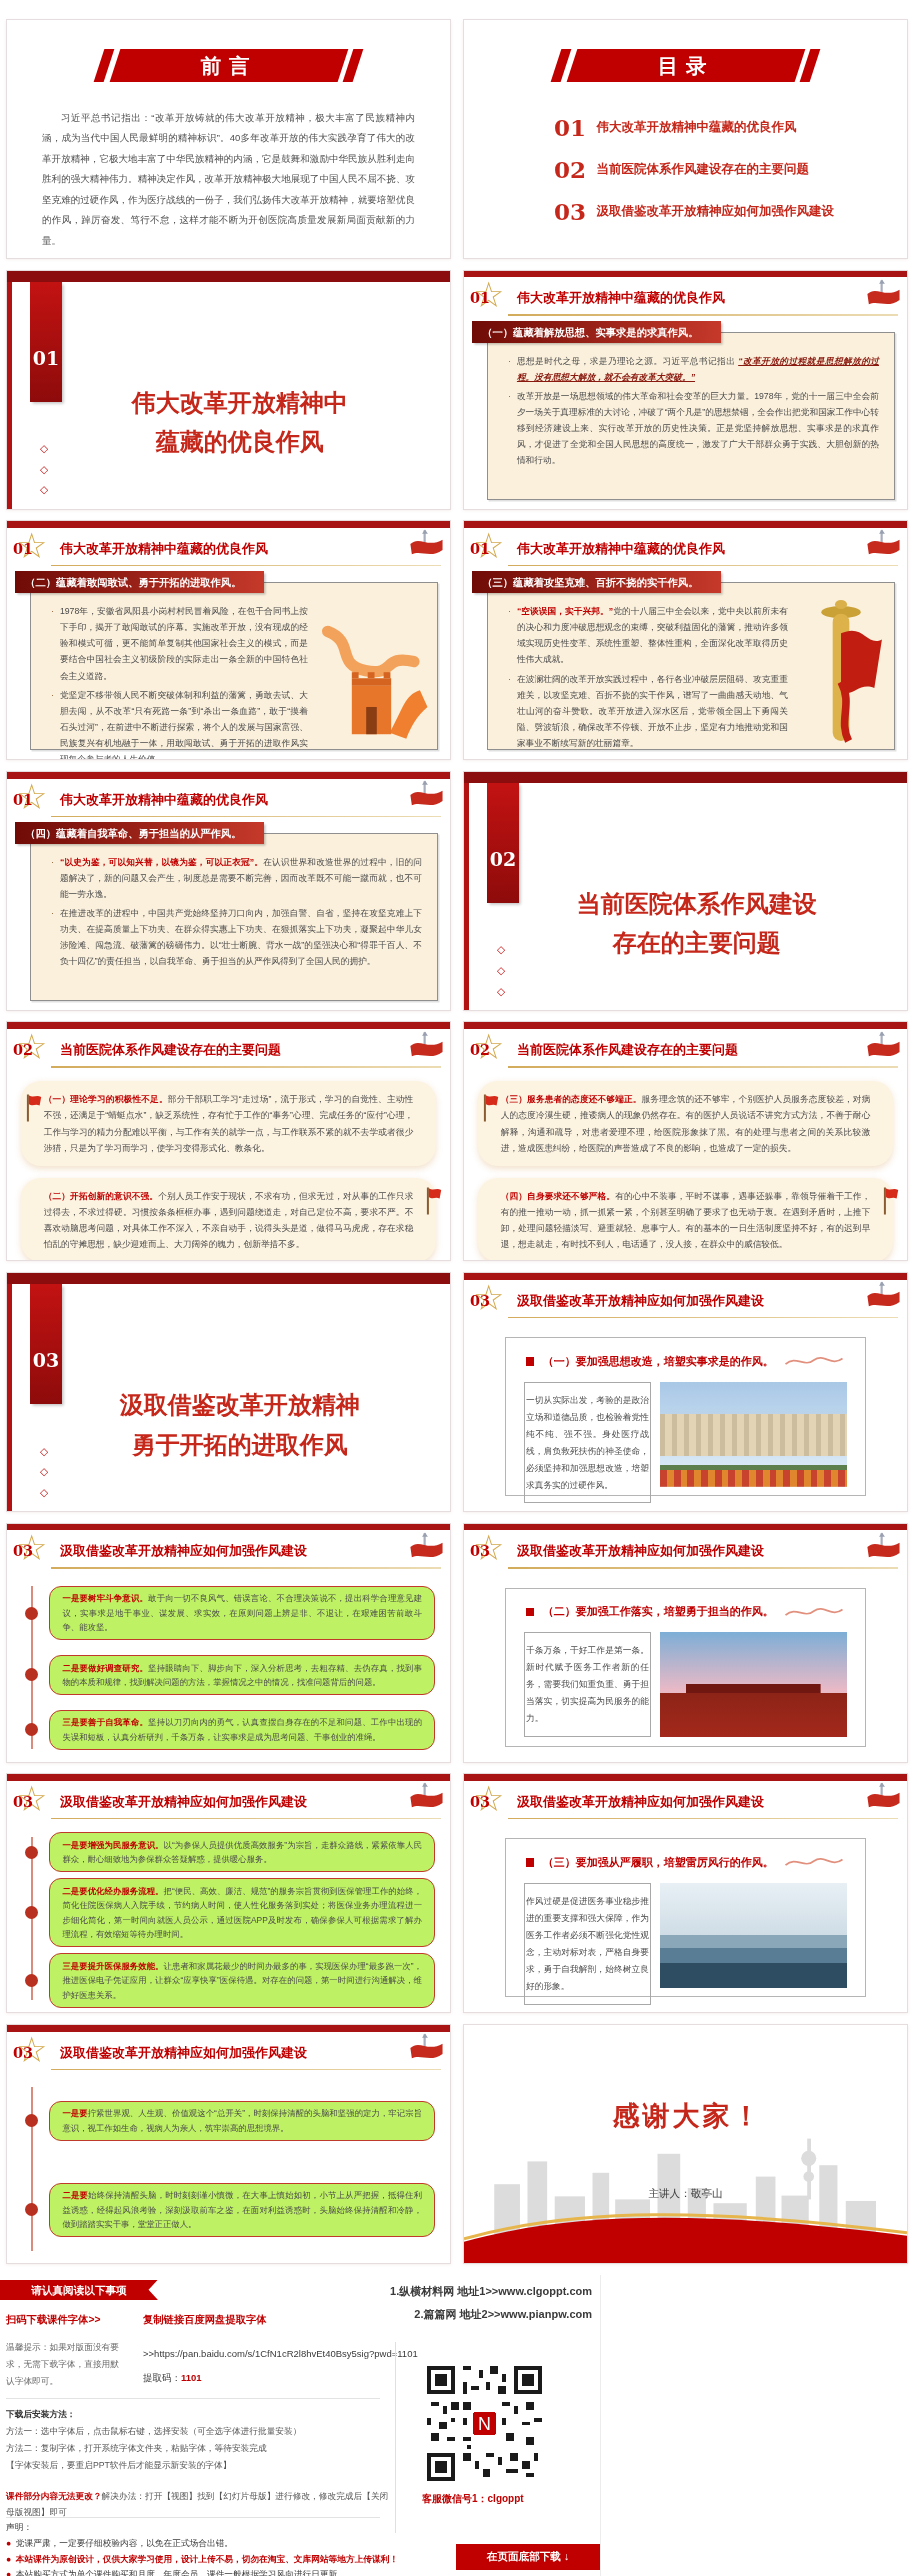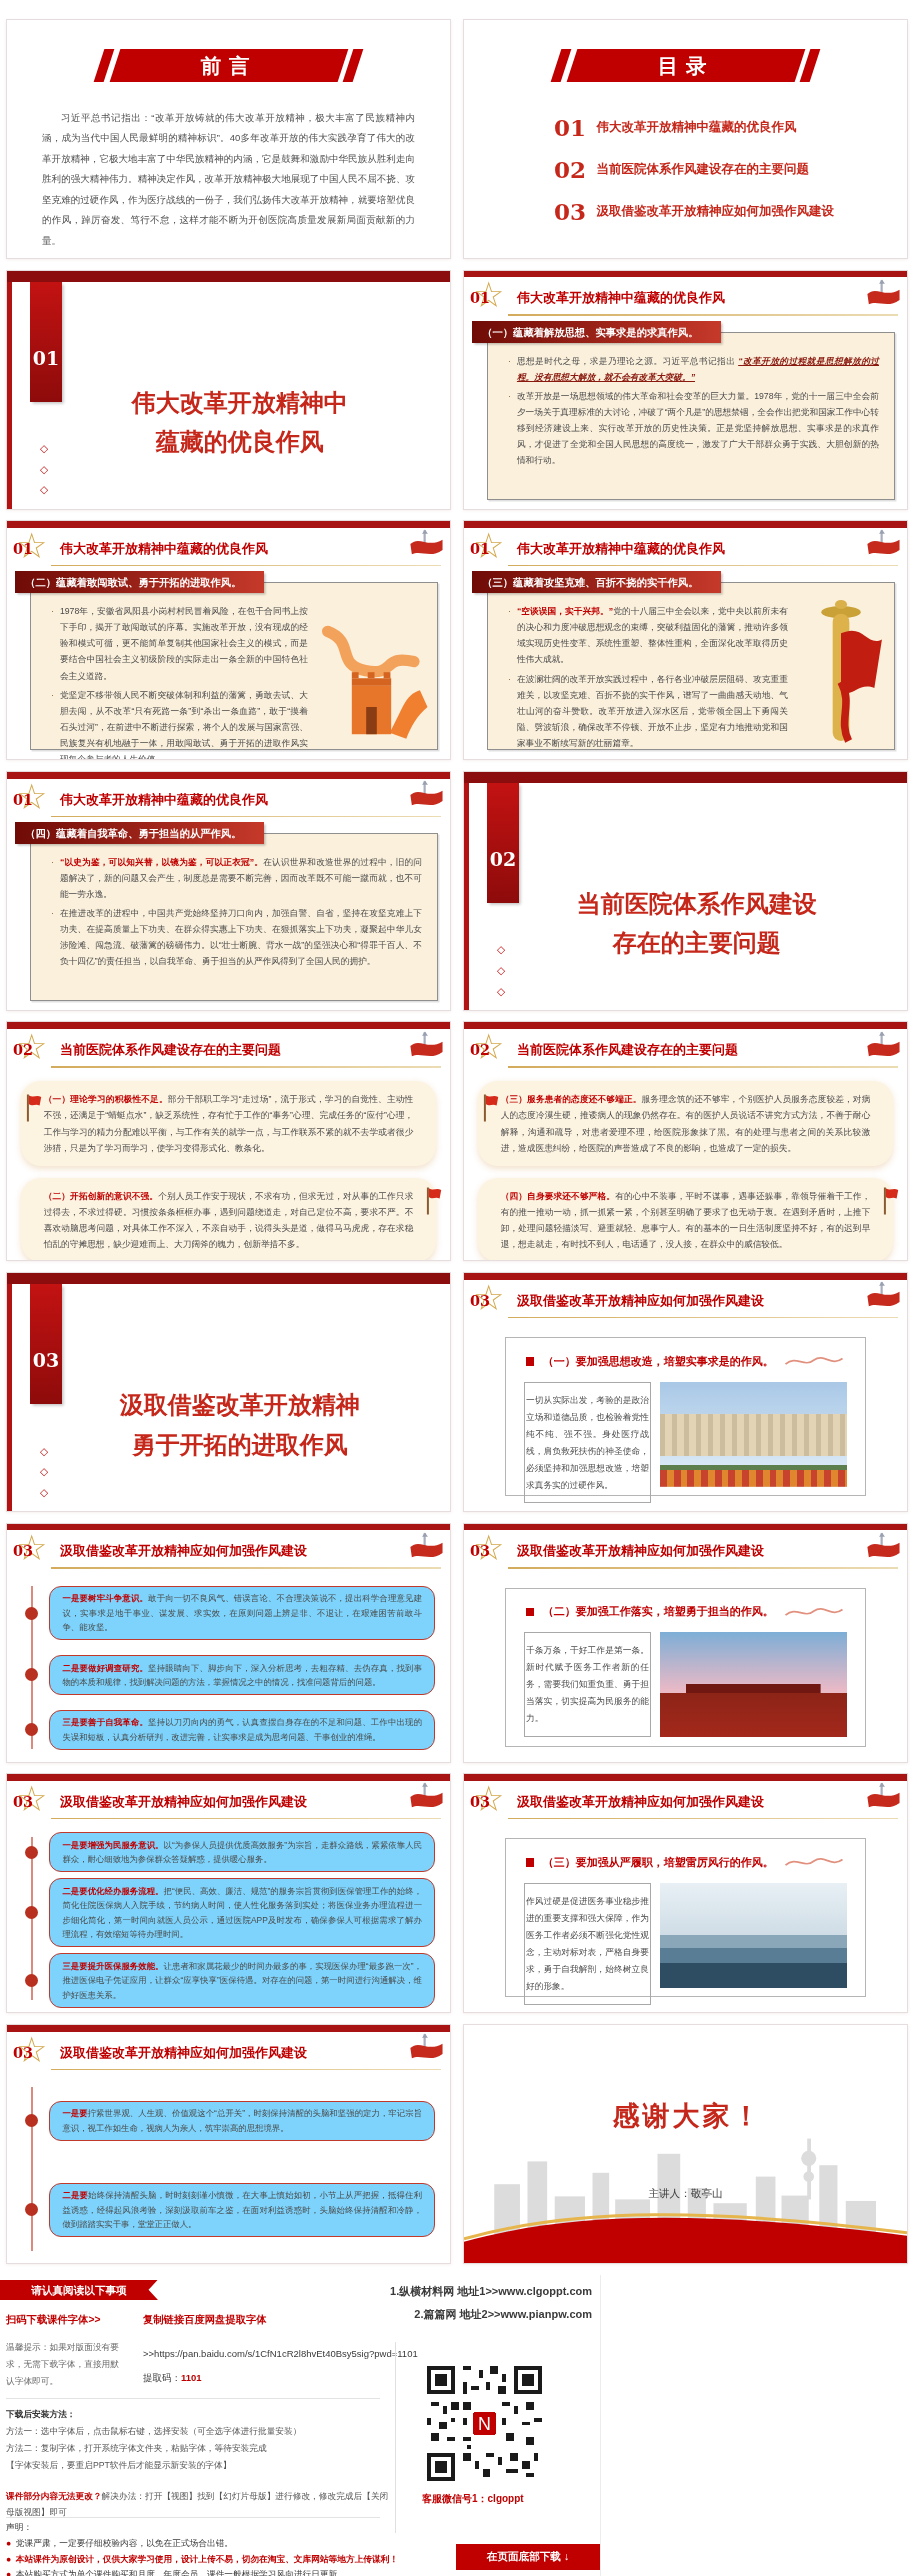--- a/index.html
+++ b/index.html
@@ -72,21 +72,21 @@
   .ph-mtn{background:
     linear-gradient(#2e4d63,#2e4d63) 0 100%/100% 24% no-repeat,
     linear-gradient(#587d95,#587d95) 0 80%/100% 22% no-repeat,
     linear-gradient(#8aa7ba,#8aa7ba) 0 60%/100% 18% no-repeat,
     linear-gradient(180deg,#e8f0f5,#b6c9d6);}
   
   .tl{position:absolute;left:18px;right:15px;top:58px;bottom:7.6px;display:flex;flex-direction:column;justify-content:space-around;gap:6px;}
   .tl::before{content:"";position:absolute;left:6px;top:4.6px;bottom:4.6px;width:1.5px;background:#d98b7d;}
   .tl-row{display:flex;align-items:center;gap:11.4px;position:relative;}
   .tl-dot{width:13px;height:13px;border-radius:50%;background:#b8301f;flex:none;position:relative;z-index:2;}
-  .tl-box{flex:1;border:1.1px solid #c0392b;border-radius:12px;background:#7dd3fc;padding:4.6px 12px;font-size:8.4px;color:#4a4a4a;line-height:1.72;text-align:justify;}
+  .tl-box{flex:1;border:1.1px solid #c0392b;border-radius:12px;background:#bef264;padding:4.6px 12px;font-size:8.4px;color:#4a4a4a;line-height:1.72;text-align:justify;}
   .tl-lead{color:#c00000;font-weight:bold;}
   
   .thanks-title{position:absolute;top:73px;left:4px;right:0;text-align:center;color:#c5271a;font-family:"DejaVu Serif","Liberation Serif",serif;font-weight:bold;font-size:27px;letter-spacing:3px;}
   .speaker{position:absolute;top:162px;left:0;right:0;text-align:center;color:#3c3c3c;font-family:"DejaVu Serif","Liberation Serif",serif;font-size:10.6px;}
   .skyline{position:absolute;bottom:18px;left:0;width:100%;height:114px;}
   .wave{position:absolute;bottom:0;left:0;width:100%;height:65px;}
   
   .footer{position:absolute;top:2275px;left:0;width:915px;height:301px;background:#fff;overflow:hidden;}
   .f-ribbon{position:absolute;top:4.6px;left:0;width:158px;height:20.5px;background:#c00000;color:#fff;font-weight:bold;font-size:10.6px;line-height:20.5px;text-align:center;clip-path:polygon(0 0,100% 0,94% 50%,100% 100%,0 100%);}
   .f-sites{position:absolute;top:4.6px;left:281px;width:311px;text-align:right;font-size:11px;font-weight:bold;color:#3a3a3a;line-height:2.1;}
@@ -433,21 +433,21 @@
       <div class="tl-row">
           <span class="tl-dot"></span>
           <div class="tl-box"><span class="tl-lead">一是要树牢斗争意识。</span><span>敢于向一切不良风气、错误言论、不合理决策说不，提出科学合理意见建议，实事求是地干事业、谋发展、求实效，在原则问题上辨是非、不退让，在艰难困苦前敢斗争、能攻坚。</span></div>
         </div>
       <div class="tl-row">
           <span class="tl-dot"></span>
           <div class="tl-box"><span class="tl-lead">二是要做好调查研究。</span><span>坚持眼睛向下、脚步向下，深入分析思考，去粗存精、去伪存真，找到事物的本质和规律，找到解决问题的方法，掌握情况之中的情况，找准问题背后的问题。</span></div>
         </div>
       <div class="tl-row">
           <span class="tl-dot"></span>
-          <div class="tl-box"><span class="tl-lead">三是要善于自我革命。</span><span>坚持以刀刃向内的勇气，认真查摆自身存在的不足和问题、工作中出现的失误和短板，认真分析研判，改进完善，让实事求是成为思考问题、干事创业的准绳。</span></div>
+          <div class="tl-box"><span class="tl-lead">三是要善于自我革命。</span><span>坚持以刀刃向内的勇气，认真查摆自身存在的不足和问题、工作中出现的失误和短板，认真分析研判，千条万条，让实事求是成为思考问题、干事创业的准绳。</span></div>
         </div>
     </div>
   </div>
 
   <div class="sl">
     <div class="topband"></div>
     <div class="chead">
       <span class="star">☆</span>
       <span class="chead-num">03</span>
       <span class="chead-title">汲取借鉴改革开放精神应如何加强作风建设</span>

